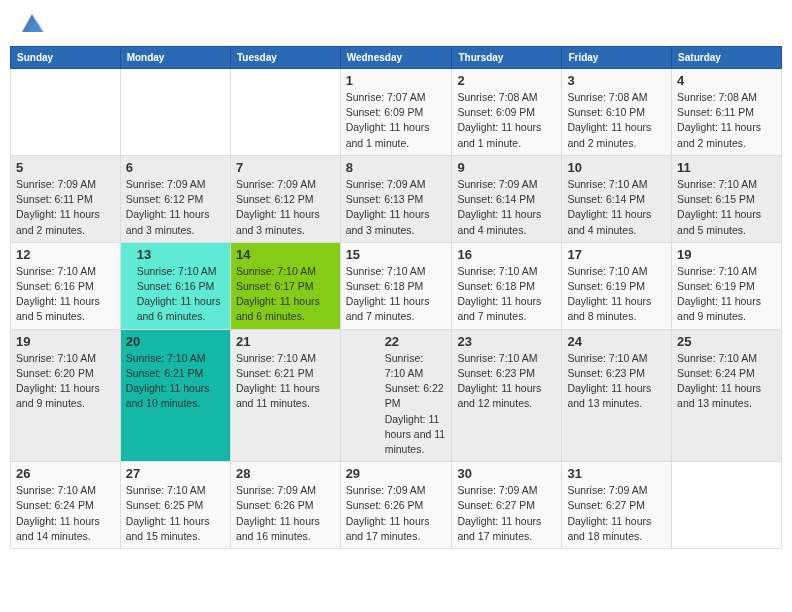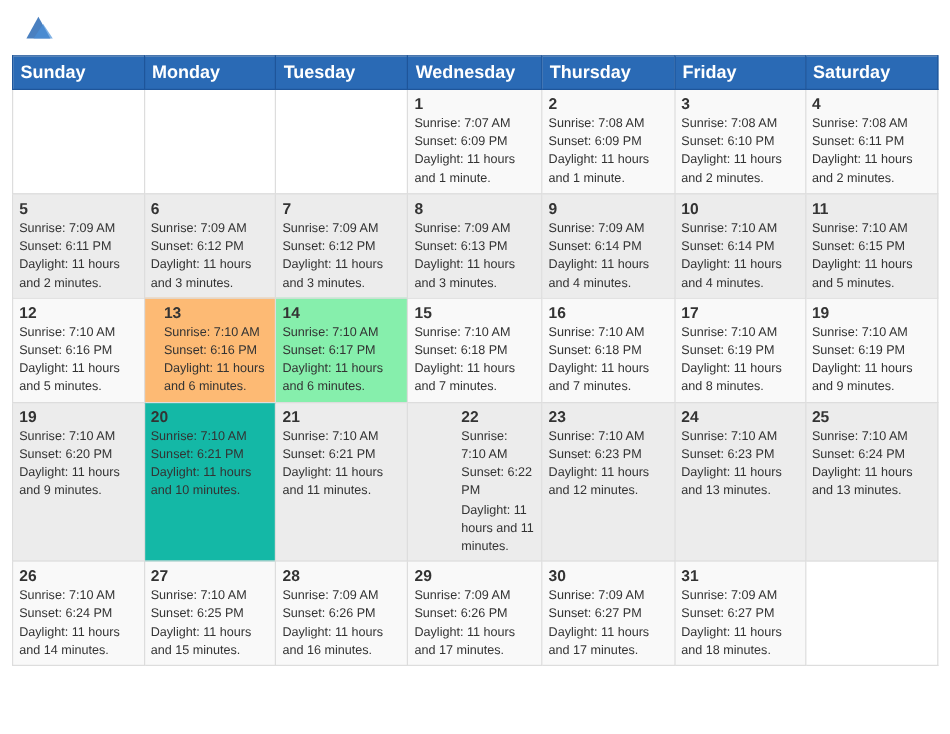--- a/index.html
+++ b/index.html
@@ -52,21 +52,21 @@
     .calendar {
       width: 100%;
       border-collapse: collapse;
       border: 1px solid #ccc;
     }
     .calendar th {
       background: #2a6ab5;
       color: #fff;
       text-align: left;
       padding: 5px 6px;
-      font-size: 15px;
+      font-size: 10px;
       border: 1px solid #1e559a;
     }
     .calendar td {
       vertical-align: top;
       padding: 4px 5px;
       border: 1px solid #ddd;
       width: 113px;
       min-height: 80px;
       font-size: 11px;
       color: #333;
@@ -198,27 +198,27 @@
 Daylight: 11 hours and 5 minutes.</div>
         </td>
       </tr>
       <tr>
         <td style="background: rgb(249, 249, 249);">
           <span class="day-number">12</span>
           <div class="day-info" style="white-space: pre-line;">Sunrise: 7:10 AM
 Sunset: 6:16 PM
 Daylight: 11 hours and 5 minutes.</div>
         </td>
-        <td style="background: #fdba74; padding-left: 16px;">
+        <td style="background: #5eead4; padding-left: 16px;">
           <span class="day-number">13</span>
           <div class="day-info" style="white-space: pre-line;">Sunrise: 7:10 AM
 Sunset: 6:16 PM
 Daylight: 11 hours and 6 minutes.</div>
         </td>
-        <td style="background: #86efac; margin-left: 40px;">
+        <td style="background: #84cc16; margin-left: 40px;">
           <span class="day-number">14</span>
           <div class="day-info" style="white-space: pre-line;">Sunrise: 7:10 AM
 Sunset: 6:17 PM
 Daylight: 11 hours and 6 minutes.</div>
         </td>
         <td style="background: rgb(249, 249, 249); margin-top: 30px;">
           <span class="day-number">15</span>
           <div class="day-info" style="white-space: pre-line;">Sunrise: 7:10 AM
 Sunset: 6:18 PM
 Daylight: 11 hours and 7 minutes.</div>

